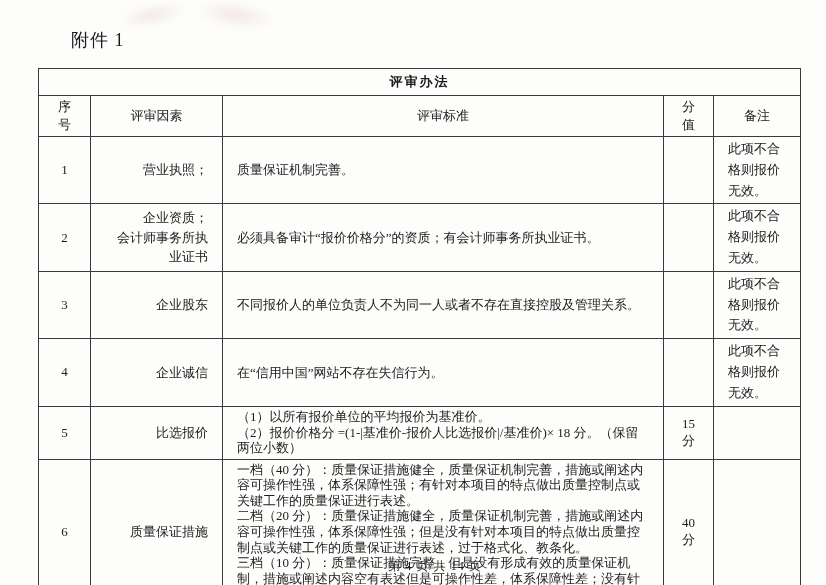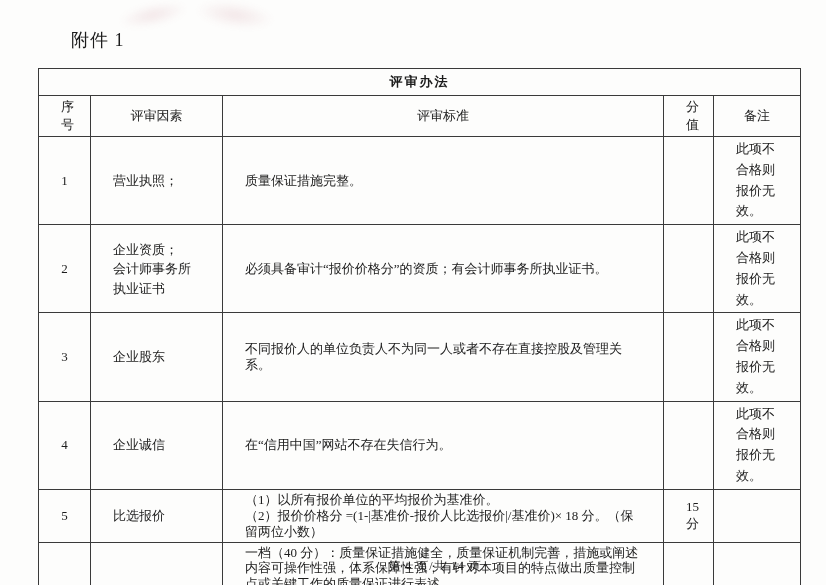--- a/index.html
+++ b/index.html
@@ -30,34 +30,34 @@
   }
   table.review{
     position:absolute;left:38px;top:68px;
     width:762px;
     border-collapse:collapse;
     table-layout:fixed;
   }
   table.review td{
     border:1.4px solid #3a3a3a;
     overflow:hidden;
-    padding:2px 22px;
+    padding:2px 14px;
     font-size:13px;
     vertical-align:middle;
   }
   td.title-cell{
     text-align:center;
     font-weight:bold;
     font-size:17px;
     letter-spacing:2px;
     padding:2px;
   }
   td.hdr{text-align:center;font-size:13px;padding:2px;}
   td.c-no{text-align:center;}
-  td.c-factor{text-align:left;white-space:pre-wrap;line-height:1.5;}
+  td.c-factor{text-align:right;white-space:pre-wrap;line-height:1.5;}
   td.c-criteria{text-align:left;white-space:pre-wrap;line-height:15.6px;font-size:12.6px;padding:3px 6px;}
   td.c-score{text-align:center;font-size:12.5px;padding:2px;}
   td.c-remark{text-align:left;font-size:12.5px;line-height:1.6;padding:2px 5px;}
   tr.rt{height:27px;}
   tr.rh{height:25px;margin-top:46px;}
   tr.r1{height:36px;}
   tr.r2{height:37px;}
   tr.r3{height:37px;}
   tr.r4{height:36px;}
   tr.r5{height:53px;}
@@ -93,21 +93,21 @@
     <tr class="rh">
       <td class="hdr">序号</td>
       <td class="hdr">评审因素</td>
       <td class="hdr">评审标准</td>
       <td class="hdr">分值</td>
       <td class="hdr">备注</td>
     </tr>
     <tr class="r1">
       <td class="c-no">1</td>
       <td class="c-factor">营业执照；</td>
-      <td class="c-criteria">质量保证措施完整。</td>
+      <td class="c-criteria">质量保证机制完善。</td>
       <td class="c-score"></td>
       <td class="c-remark">此项不合格则报价无效。</td>
     </tr>
     <tr class="r2">
       <td class="c-no">2</td>
       <td class="c-factor">企业资质；
 会计师事务所执业证书</td>
       <td class="c-criteria">必须具备审计“报价价格分”的资质；有会计师事务所执业证书。</td>
       <td class="c-score"></td>
       <td class="c-remark">此项不合格则报价无效。</td>

